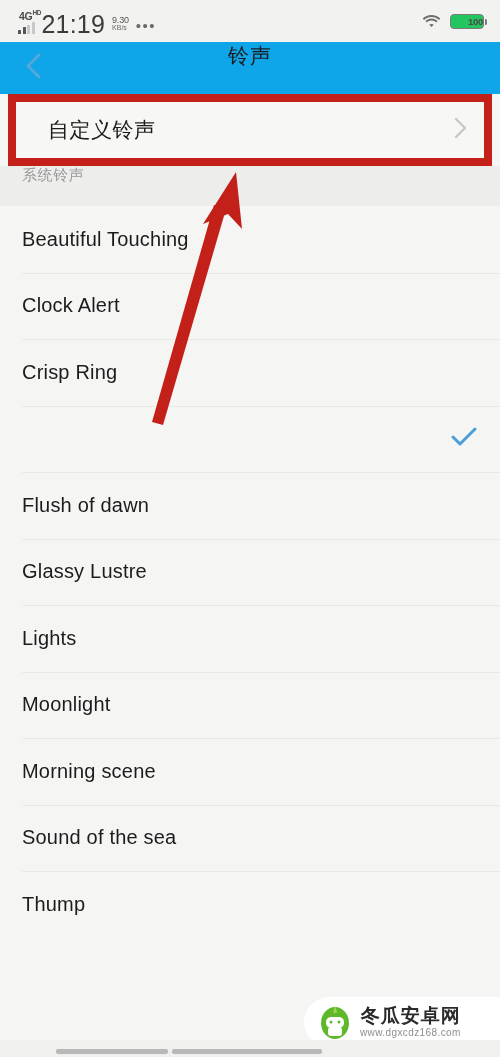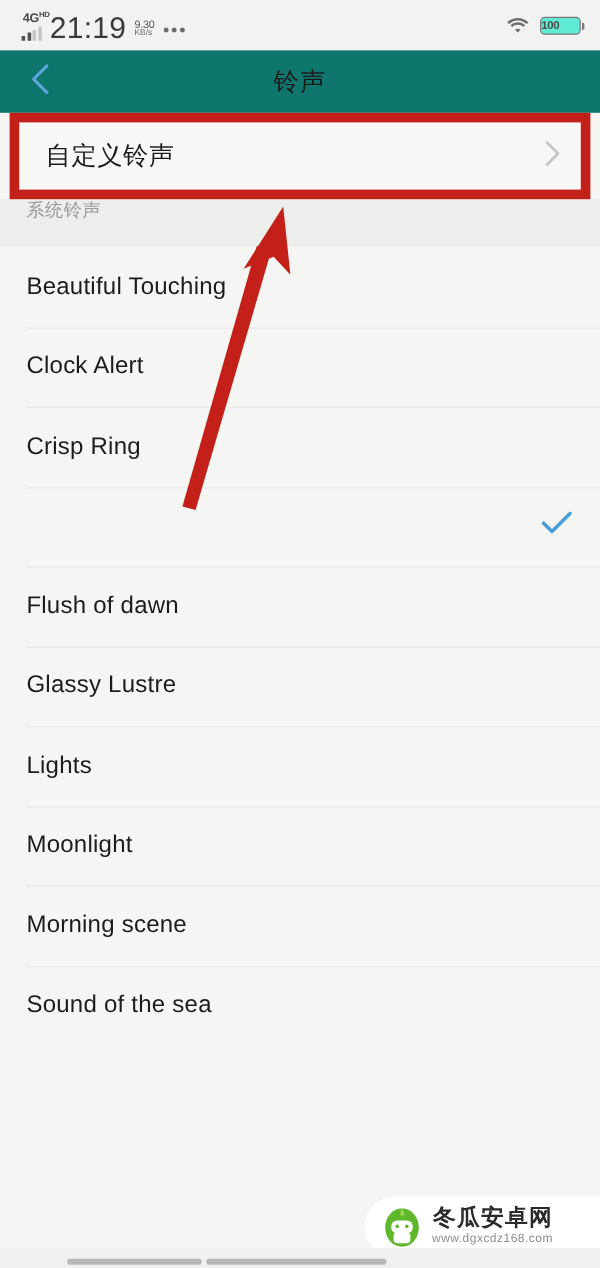--- a/index.html
+++ b/index.html
@@ -43,47 +43,47 @@
 
   .clock { font-size:25px; color:#3b3b3b; letter-spacing:0.2px; line-height:19px; }
   .speed { line-height:8.5px; text-align:left; padding-bottom:1px; }
   .speed .v { font-size:9px; color:#555; display:block; letter-spacing:-0.2px; }
   .speed .u { font-size:7px; color:#666; display:block; }
   .dots { font-size:15px; color:#6a6a6a; letter-spacing:1.5px; line-height:10px; padding-bottom:3px; }
 
   .wifi { width:19px; height:14px; position:relative; }
   .batt {
     width:34px; height:15px; border:1.4px solid #7a7a7a; border-radius:4px;
-    display:flex; align-items:center; justify-content:flex-start; position:relative;
-    background:#5eead4;
+    display:flex; align-items:center; justify-content:flex-end; position:relative;
+    background:#22c55e;
   }
   .batt::after {
     content:""; position:absolute; right:-4px; top:4px;
     width:2.5px; height:6px; background:#7a7a7a; border-radius:0 1.5px 1.5px 0;
   }
   .batt span { font-size:9.5px; font-weight:bold; color:#4a4a4a; letter-spacing:-0.3px; }
 
   
   .header {
-    position:relative; height:52px; background:#0f766e;
-    display:flex; align-items:center; justify-content:center;
+    position:relative; height:52px; background:#0ea5e9;
+    display:flex; align-items:flex-start; justify-content:center;
   }
   .back-btn {
     position:absolute; left:14px; top:50%; transform:translateY(-50%);
     width:40px; height:40px; display:flex; align-items:center; justify-content:center;
   }
   .title { font-size:21px; color:#1a1a1a; letter-spacing:1px; }
 
   
   .custom-wrap { position:relative; height:72px; }
   .custom-row {
     position:absolute; left:16px; right:16px; top:8px; bottom:8px;
     background:#f7f7f6;
     display:flex; align-items:center;
-    padding:0 16px 0 22px;
+    padding:0 16px 0 32px;
   }
   .custom-row .label { font-size:21px; color:#1b1b1b; letter-spacing:0.5px; }
   .custom-row .chev { margin-left:auto; }
   .redbox {
     position:absolute; left:8px; top:0px; right:8px; bottom:0px;
     border:8px solid #c4201a; pointer-events:none;
   }
 
   
   .section-hd {
@@ -225,20 +225,23 @@
         <span class="name">Lights</span>
       </div>
       <div class="row">
         <span class="name">Moonlight</span>
       </div>
       <div class="row">
         <span class="name">Morning scene</span>
       </div>
       <div class="row">
         <span class="name">Sound of the sea</span>
+      </div>
+      <div class="row">
+        <span class="name">Thump</span>
       </div>
     </div>
 
   <svg class="arrow-svg" viewBox="0 0 500 1057">
     <g fill="#c4201a">
       <path d="M152 422 L214 205 L226 209 L163 425 Z"></path>
       <path d="M236 172 L242 229 L228 214 L203 224 Z"></path>
     </g>
   </svg>
 

